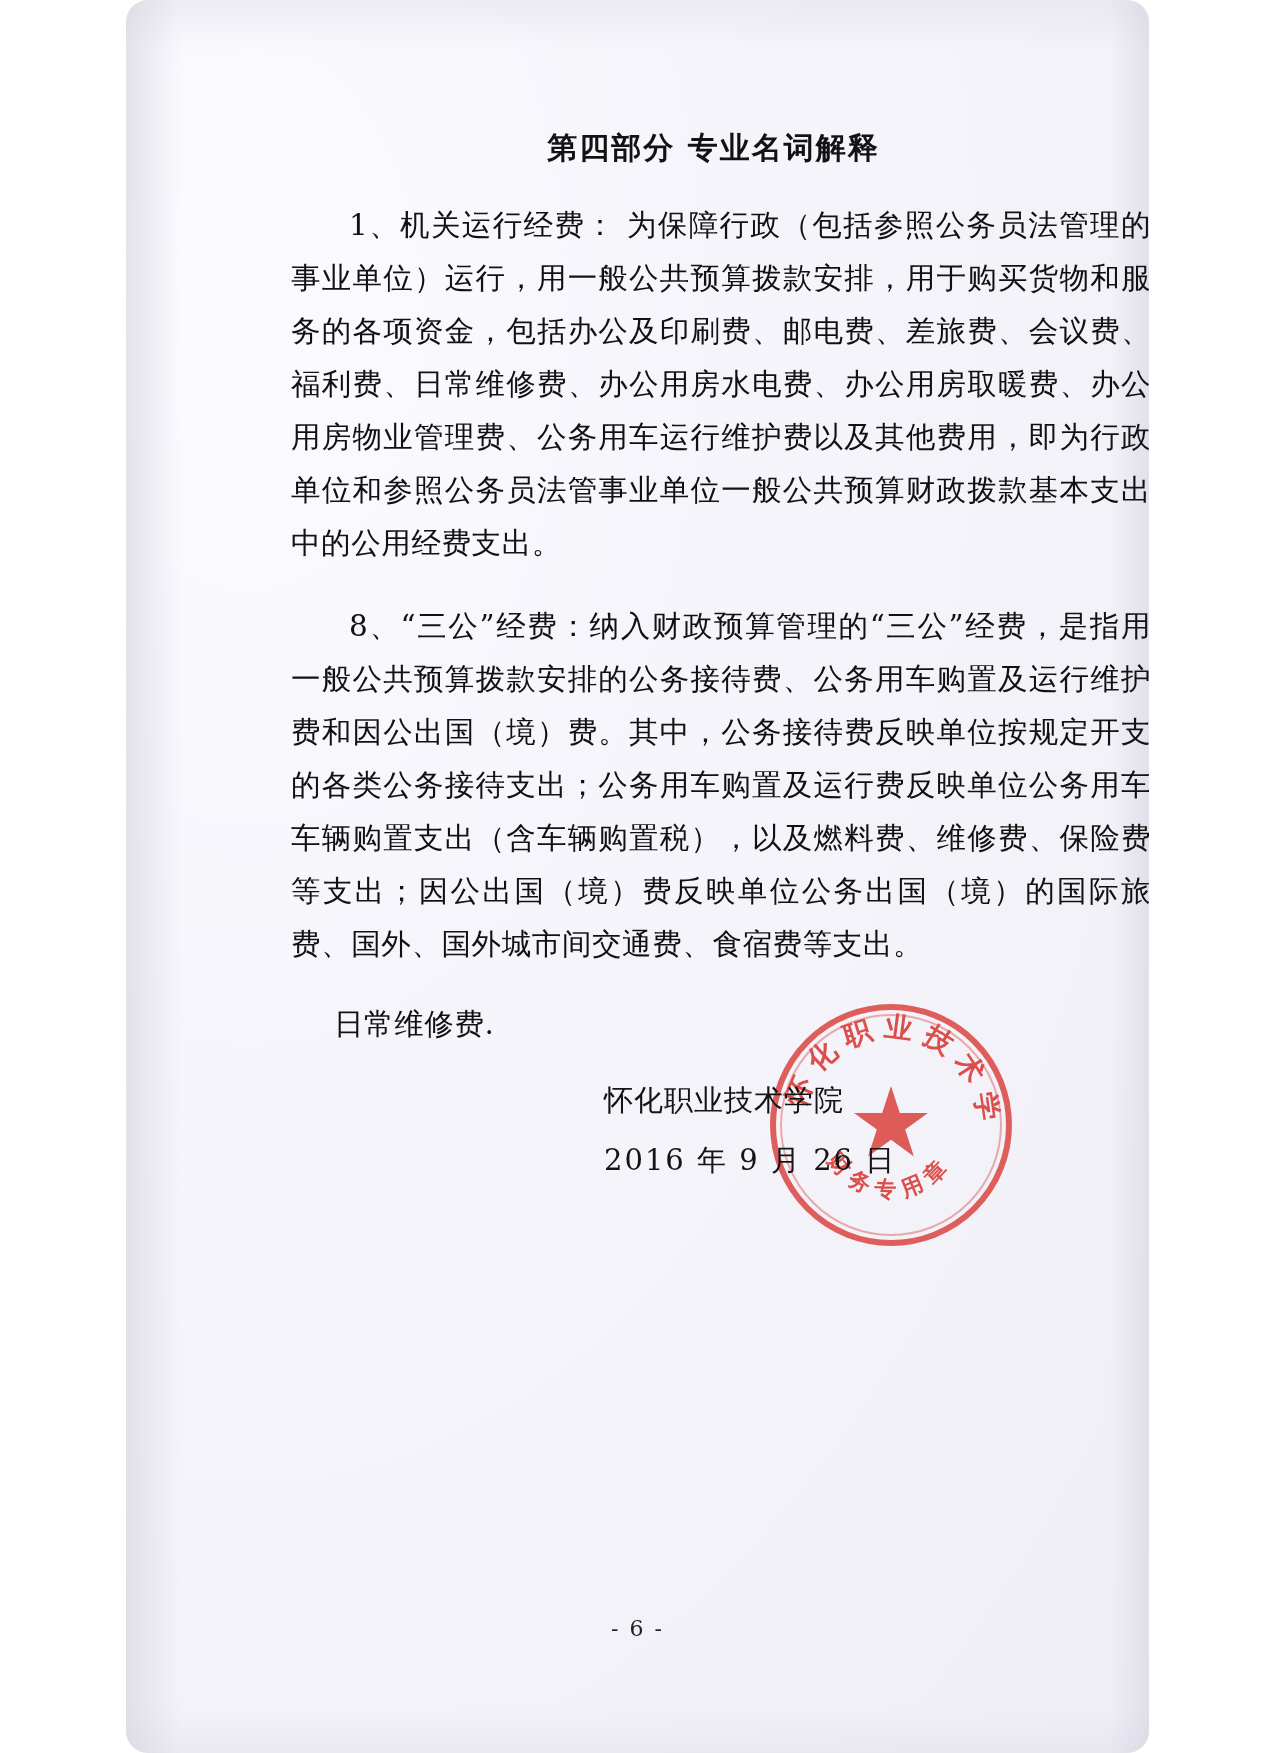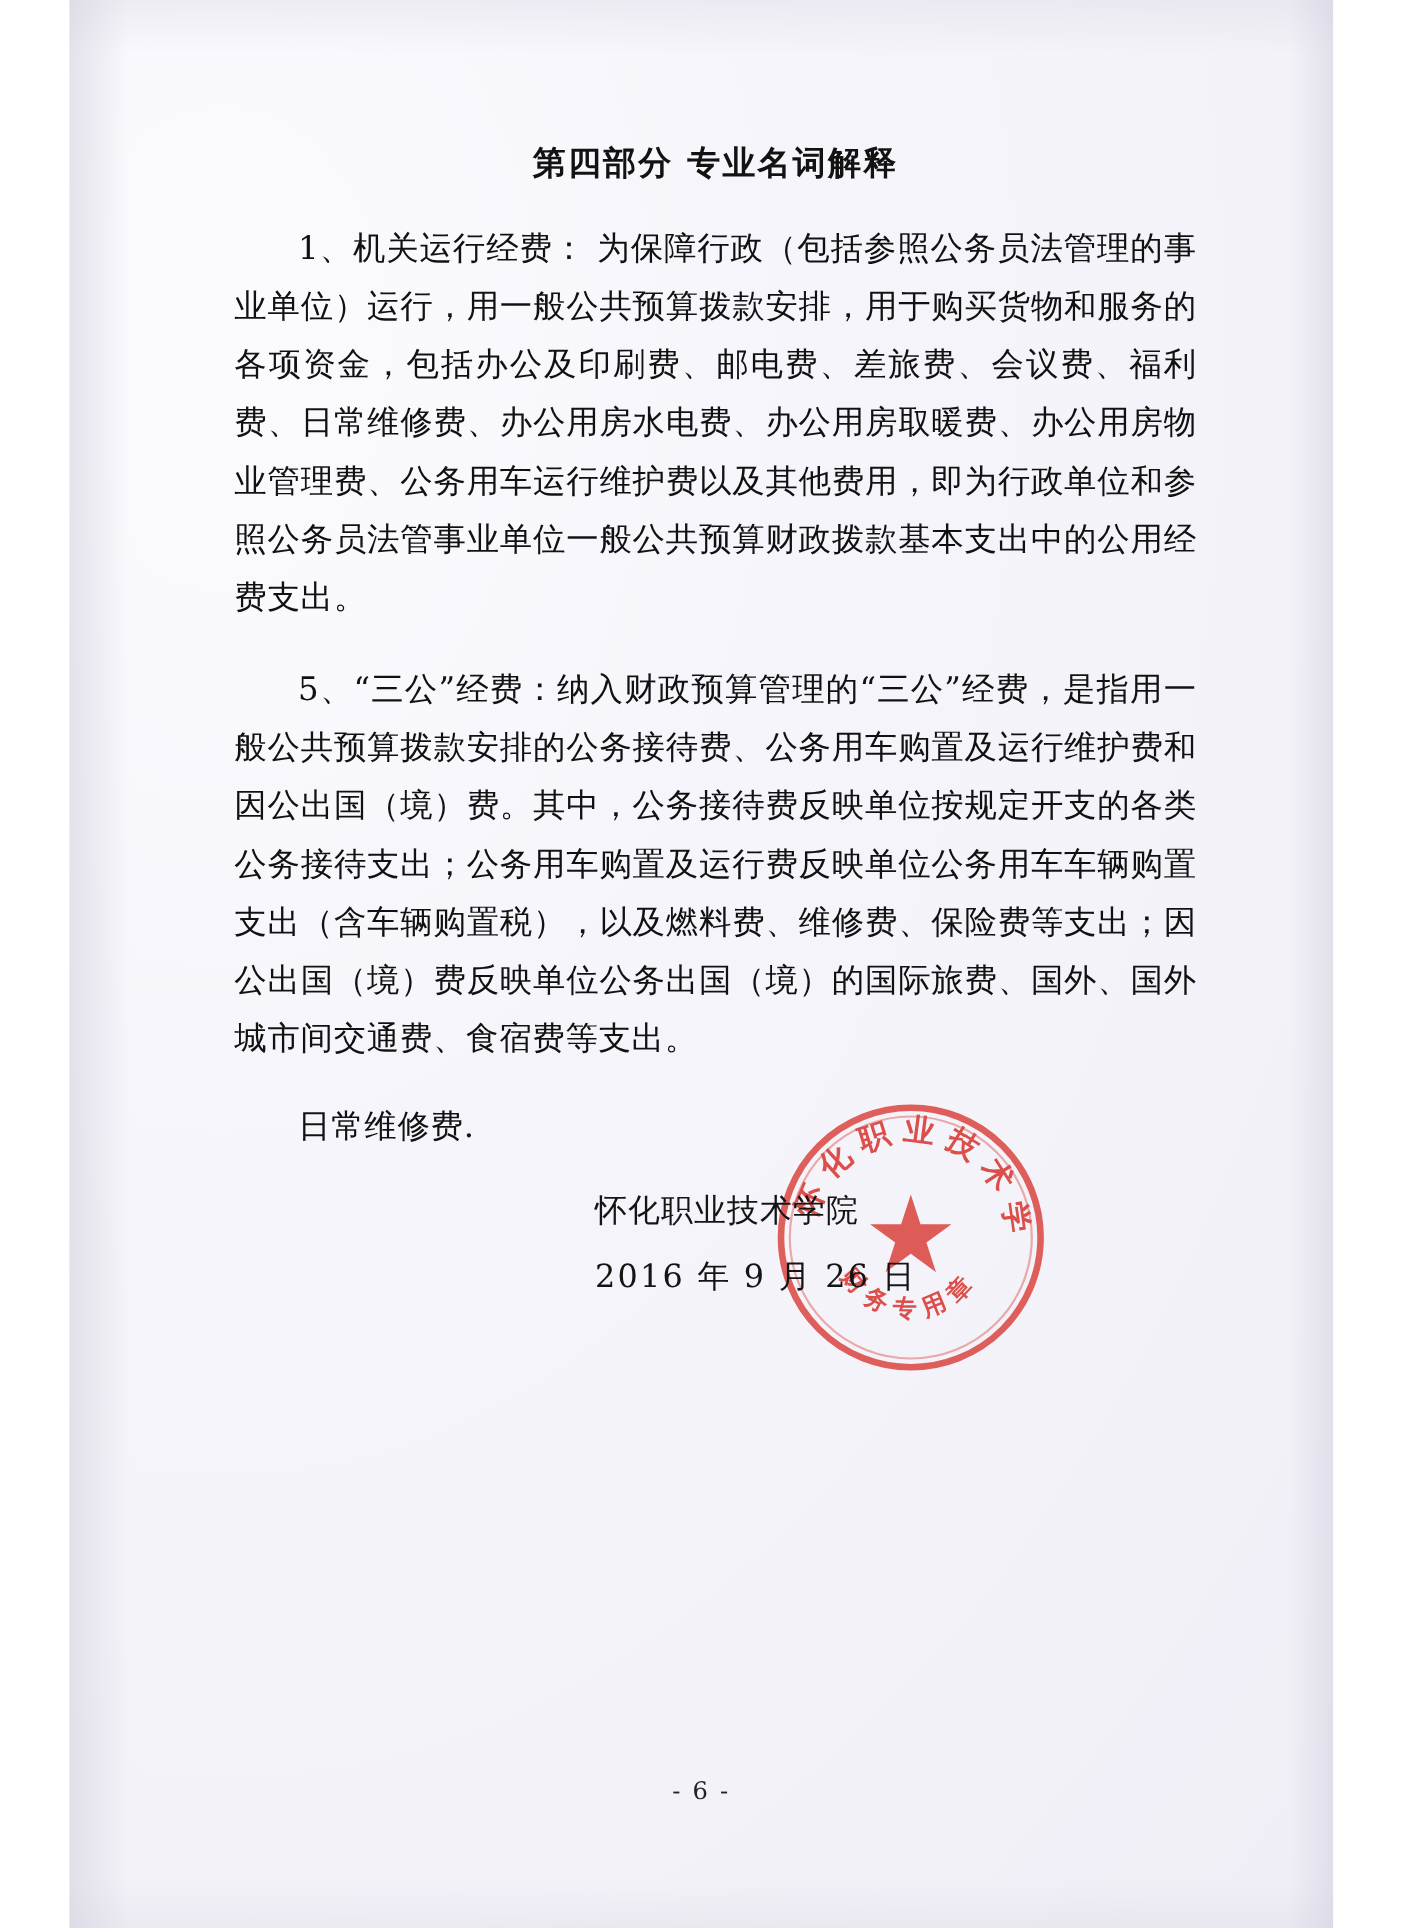--- a/index.html
+++ b/index.html
@@ -5,26 +5,27 @@
   html, body {
     margin: 0;
     padding: 0;
     background: #ffffff;
   }
   body {
     font-family: "DejaVu Serif", serif;
   }
   .page {
     position: relative;
-    width: 1149px;
+    width: 1023px;
     height: 1753px;
     margin: 0 auto;
     background:
       radial-gradient(ellipse at 12% 18%, #fbfbff 0%, #f6f5fb 35%, #f4f3f9 60%, #efeef6 100%);
     overflow: hidden;
+    border-radius: 22px;
   }
   
   .page::before {
     content: "";
     position: absolute;
     inset: 0;
     background:
       linear-gradient(to right, rgba(210,208,220,0.55) 0px, rgba(255,255,255,0) 55px),
       linear-gradient(to left, rgba(205,203,218,0.45) 0px, rgba(255,255,255,0) 40px),
       linear-gradient(to bottom, rgba(215,213,225,0.35) 0px, rgba(255,255,255,0) 50px),
@@ -50,20 +51,21 @@
   .para {
     margin-top: 30px;
     font-size: 29.5px;
     line-height: 53px;
     color: #111111;
     text-align: justify;
     text-justify: inter-ideograph;
     text-indent: 58px;
     letter-spacing: 0.6px;
     font-weight: 500;
+    margin-left: 15px;
   }
   .para.p2 { margin-top: 26px; }
   .closing {
     margin-top: 28px;
     font-size: 29.5px;
     line-height: 48px;
     color: #111111;
     text-indent: 58px;
     letter-spacing: 0.6px;
     font-weight: 500;
@@ -110,21 +112,21 @@
 <body>
 
 <div class="page">
 
   <div class="content">
 
     <div class="doc-title">第四部分 专业名词解释</div>
 
     <p class="para p1">1、机关运行经费：  为保障行政（包括参照公务员法管理的事业单位）运行，用一般公共预算拨款安排，用于购买货物和服务的各项资金，包括办公及印刷费、邮电费、差旅费、会议费、福利费、日常维修费、办公用房水电费、办公用房取暖费、办公用房物业管理费、公务用车运行维护费以及其他费用，即为行政单位和参照公务员法管事业单位一般公共预算财政拨款基本支出中的公用经费支出。</p>
 
-    <p class="para p2">5、“三公”经费：纳入财政预算管理的“三公”经费，是指用一般公共预算拨款安排的公务接待费、公务用车购置及运行维护费和因公出国（境）费。其中，公务接待费反映单位按规定开支的各类公务接待支出；公务用车购置及运行费反映单位公务用车车辆购置支出（含车辆购置税），以及燃料费、维修费、保险费等支出；因公出国（境）费反映单位公务出国（境）的国际旅费、国外、国外城市间交通费、食宿费等支出。</p>
+    <p class="para p2">8、“三公”经费：纳入财政预算管理的“三公”经费，是指用一般公共预算拨款安排的公务接待费、公务用车购置及运行维护费和因公出国（境）费。其中，公务接待费反映单位按规定开支的各类公务接待支出；公务用车购置及运行费反映单位公务用车车辆购置支出（含车辆购置税），以及燃料费、维修费、保险费等支出；因公出国（境）费反映单位公务出国（境）的国际旅费、国外、国外城市间交通费、食宿费等支出。</p>
 
     <div class="closing">日常维修费.</div>
   </div>
 
   <svg class="seal" viewBox="0 0 250 250">
     <g fill="none" stroke="#d62b24" stroke-width="6" opacity="0.9">
       <circle cx="125" cy="125" r="118"></circle>
       <circle cx="125" cy="125" r="110" stroke-width="2" opacity="0.5"></circle>
     </g>
     <path id="sealArc" d="M 125,125 m -88,0 a 88,88 0 1,1 176,0" fill="none"></path>

